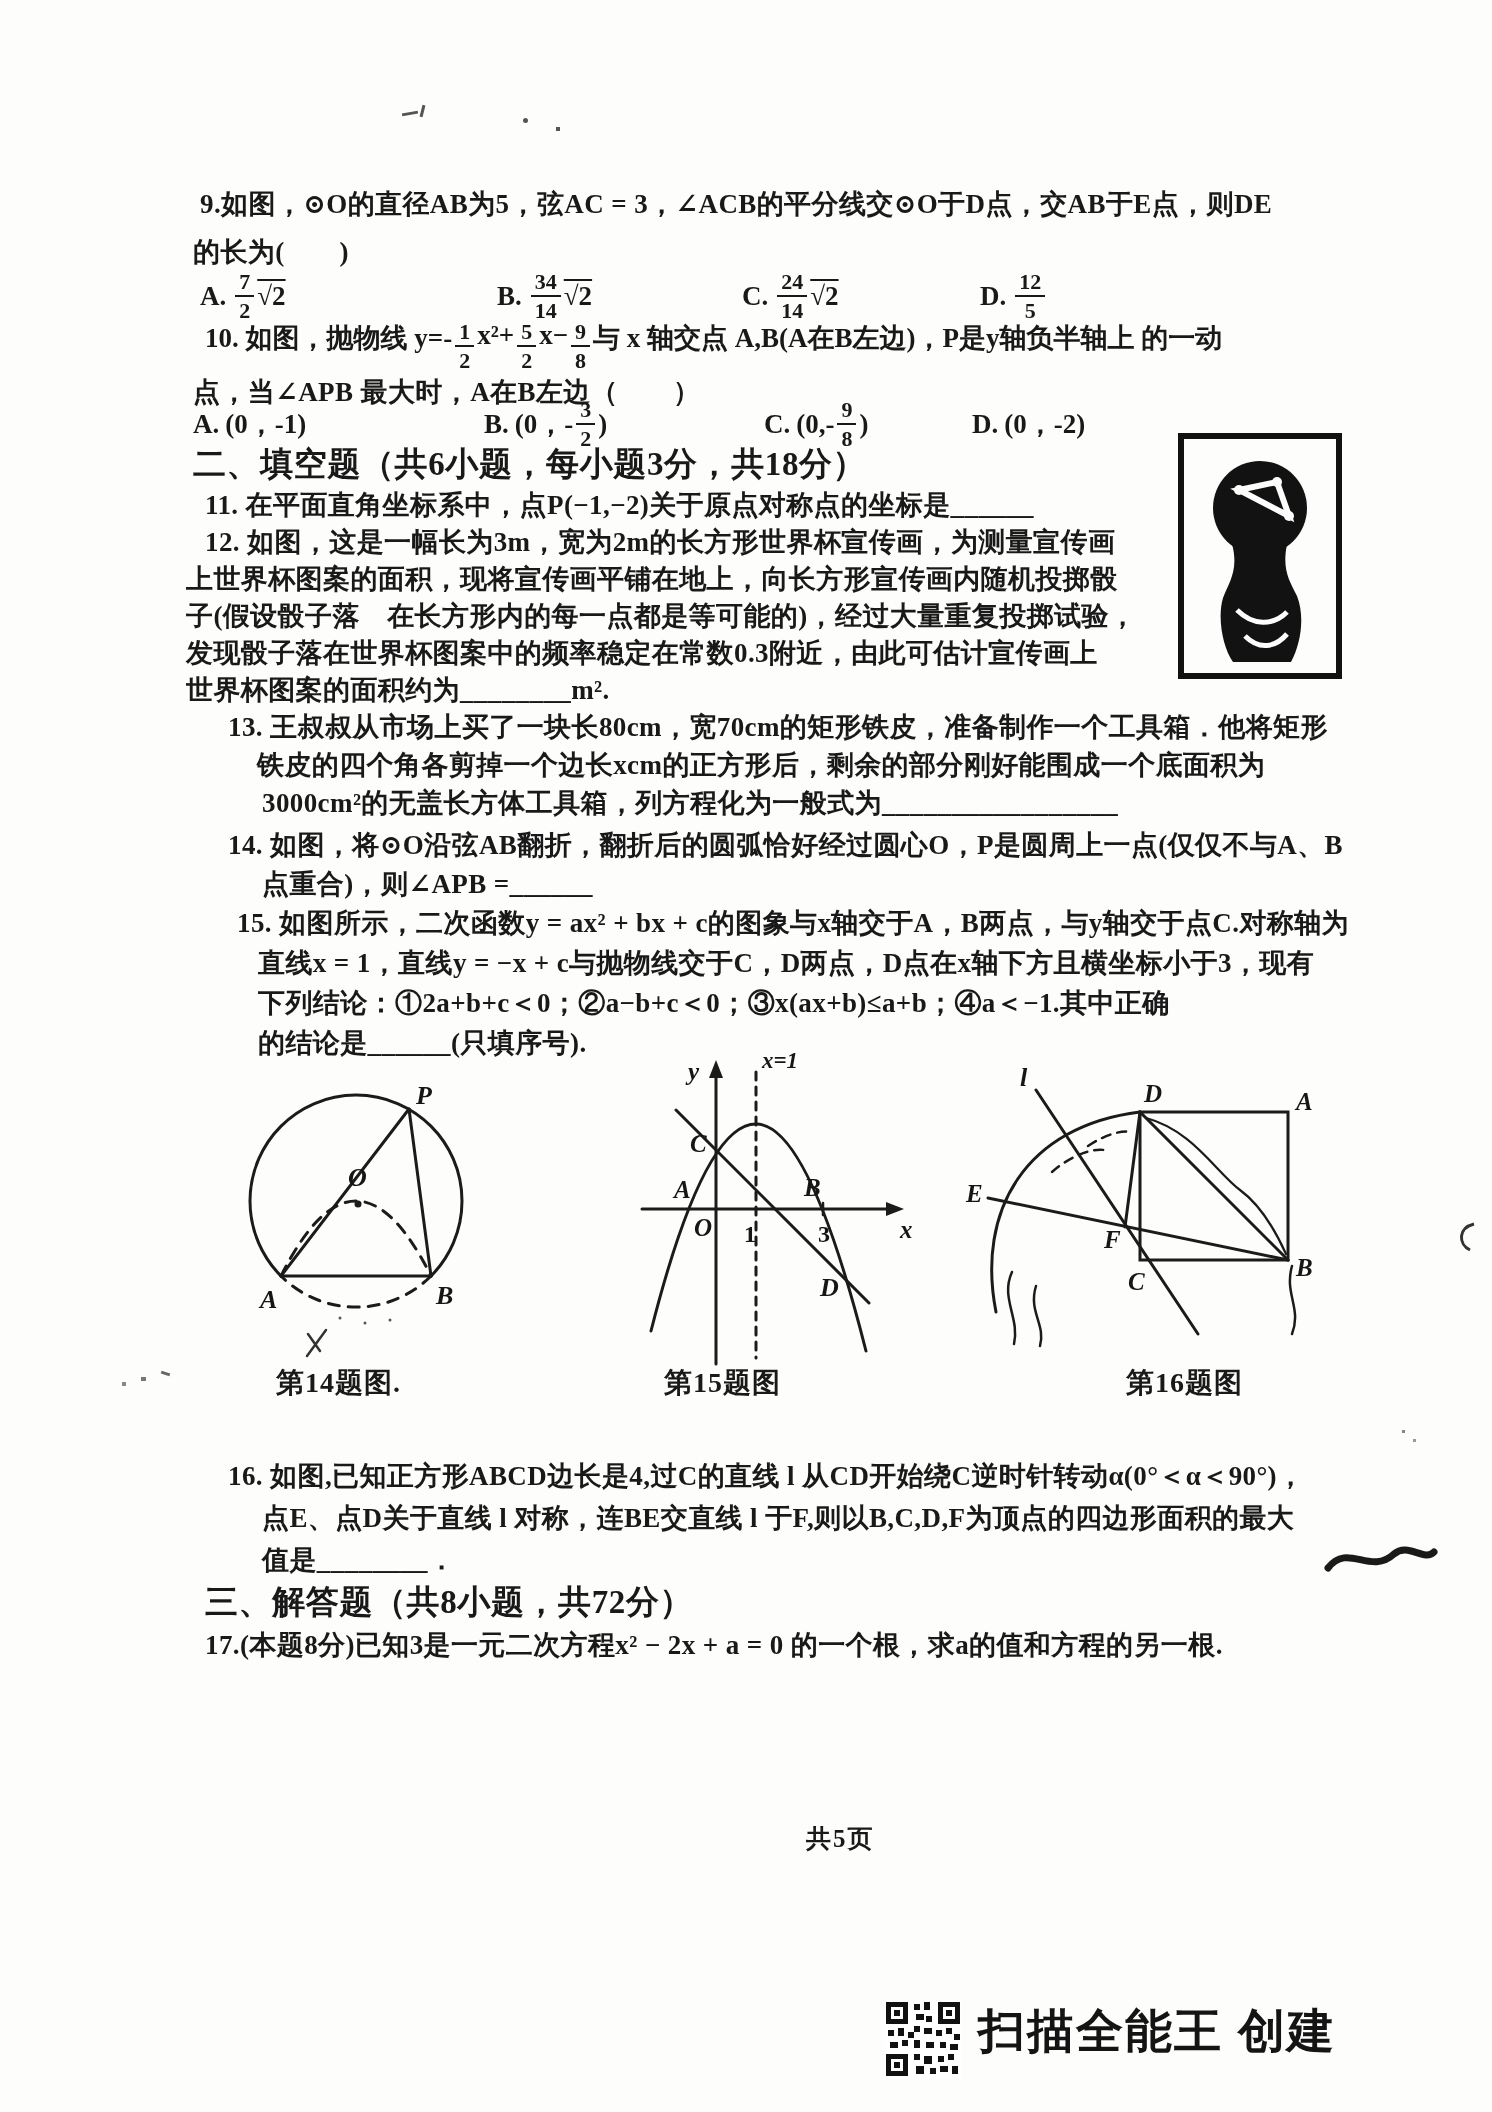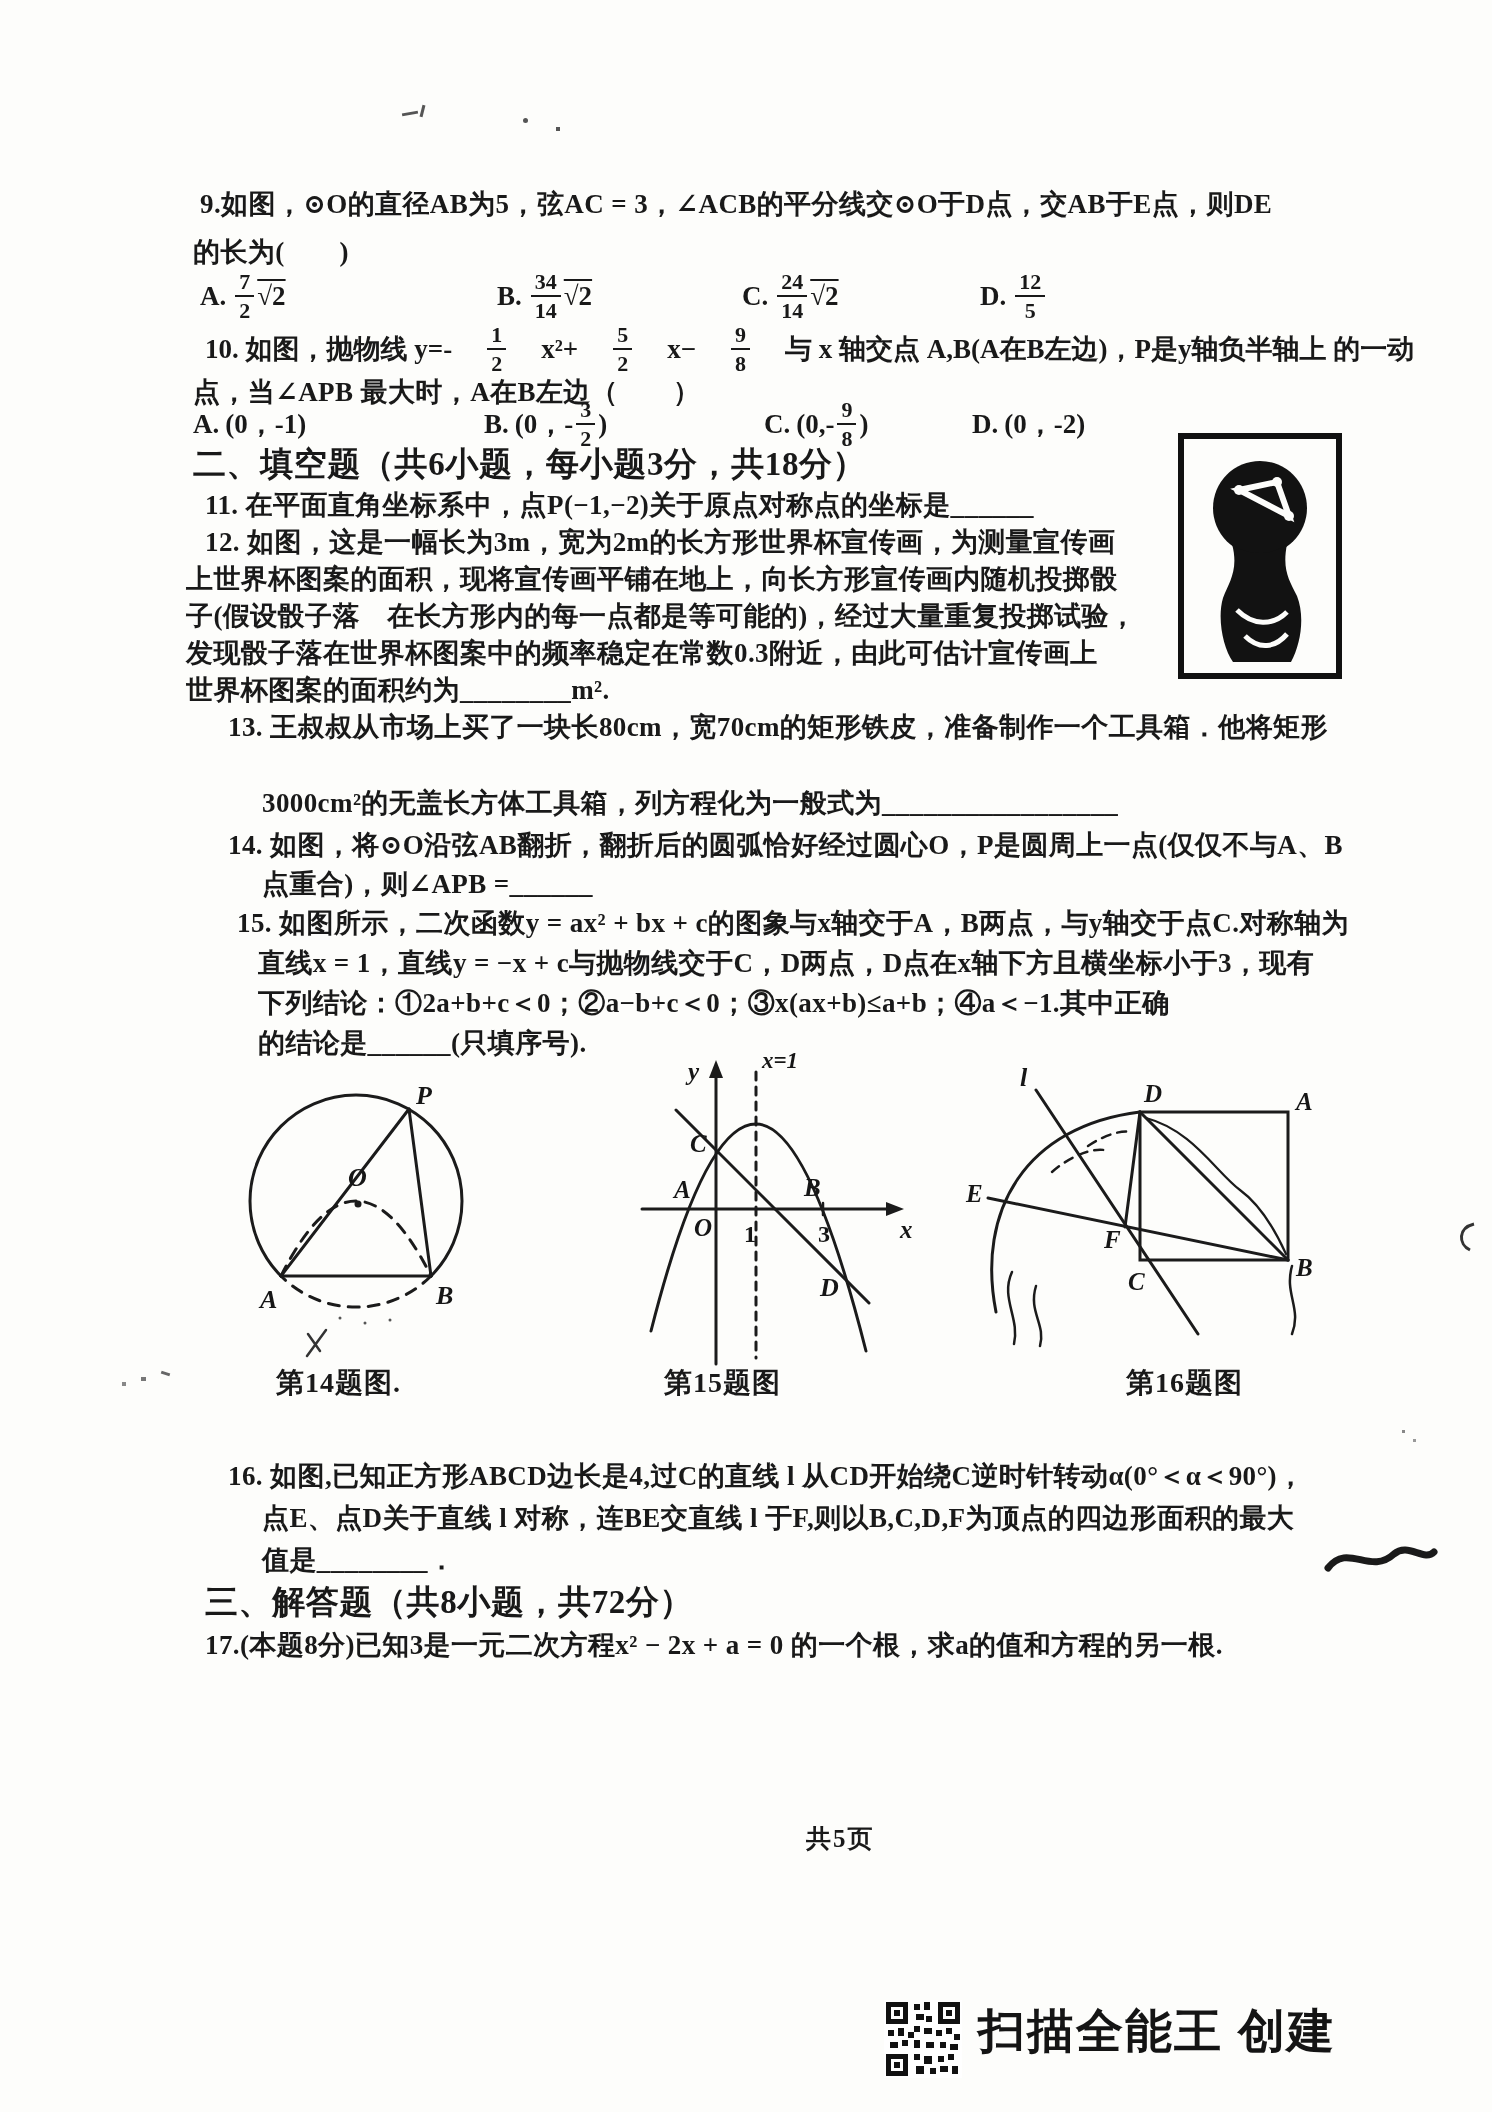--- a/index.html
+++ b/index.html
@@ -2,21 +2,21 @@
 <html><head>
 <meta charset="utf-8">
 <style>
   html,body{margin:0;padding:0;background:#e8e8e8;}
   .page{position:relative;width:1492px;height:2112px;background:#fdfdfb;overflow:hidden;
         font-family:"Liberation Serif","DejaVu Serif",serif;color:#191919;font-weight:700;}
   .line{position:absolute;font-size:27px;line-height:36px;white-space:nowrap;letter-spacing:.4px;}
   .sec{font-size:33px;letter-spacing:.6px;}
   .opt{position:absolute;display:flex;align-items:center;font-size:27px;white-space:nowrap;height:56px;}
   .opt .lbl{margin-right:6px;}
-  .fracline{position:absolute;display:flex;align-items:center;font-size:27px;white-space:nowrap;height:58px;gap:32px;}
+  .fracline{position:absolute;display:flex;font-size:27px;white-space:nowrap;height:58px;}
   .frac{display:inline-flex;flex-direction:column;align-items:center;line-height:1.05;font-size:22px;margin:0 3px;}
   .frac .num{border-bottom:2.4px solid #191919;padding:0 4px 2px;}
   .frac .den{padding-top:2px;}
   .sqrt{text-decoration:overline;}
   .cap{position:absolute;font-size:28px;letter-spacing:1px;}
   .fig{position:absolute;}
   .fig text{font-family:"Liberation Serif","DejaVu Serif",serif;font-weight:700;font-style:italic;fill:#161616;}
   .fig text.up{font-style:normal;}
   .footer{position:absolute;font-size:25px;letter-spacing:2px;}
   .wm{position:absolute;display:flex;align-items:flex-start;gap:16px;}
@@ -136,20 +136,21 @@
     <path d="M 55 112 C 62 138 52 150 46 166 C 40 186 46 216 56 230 L 114 230 C 124 212 128 184 120 164 C 112 148 105 138 110 112 C 95 124 70 124 55 112 Z" fill="#121212"></path>
     <path d="M62 58 L100 50 L112 84 Z" fill="none" stroke="#fdfdfb" stroke-width="6"></path>
     <circle cx="62" cy="58" r="5" fill="#fdfdfb"></circle>
       <circle cx="100" cy="50" r="5" fill="#fdfdfb"></circle>
       <circle cx="112" cy="84" r="5" fill="#fdfdfb"></circle>
     <path d="M 60 178 C 76 194 96 194 110 180" fill="none" stroke="#fdfdfb" stroke-width="5"></path>
     <path d="M 68 204 C 82 218 98 216 110 202" fill="none" stroke="#fdfdfb" stroke-width="5"></path>
   </svg>
 
   <div class="line" style="left:228px;top:709px">13. 王叔叔从市场上买了一块长80cm，宽70cm的矩形铁皮，准备制作一个工具箱．他将矩形</div>
+  <div class="line" style="left:257px;top:747px">铁皮的四个角各剪掉一个边长xcm的正方形后，剩余的部分刚好能围成一个底面积为</div>
   <div class="line" style="left:262px;top:785px">3000cm²的无盖长方体工具箱，列方程化为一般式为_________________</div>
   <div class="line" style="left:228px;top:827px">14. 如图，将⊙O沿弦AB翻折，翻折后的圆弧恰好经过圆心O，P是圆周上一点(仅仅不与A、B</div>
   <div class="line" style="left:262px;top:866px">点重合)，则∠APB =______</div>
   <div class="line" style="left:237px;top:905px">15. 如图所示，二次函数y = ax² + bx + c的图象与x轴交于A，B两点，与y轴交于点C.对称轴为</div>
   <div class="line" style="left:258px;top:945px">直线x = 1，直线y = −x + c与抛物线交于C，D两点，D点在x轴下方且横坐标小于3，现有</div>
   <div class="line" style="left:258px;top:985px">下列结论：①2a+b+c＜0；②a−b+c＜0；③x(ax+b)≤a+b；④a＜−1.其中正确</div>
   <div class="line" style="left:258px;top:1025px">的结论是______(只填序号).</div>
 
   <svg class="fig" style="left:190px;top:1068px" width="340" height="300" viewBox="0 0 340 300">
     <g fill="none" stroke="#1b1b1b" stroke-width="3" stroke-linecap="round">

